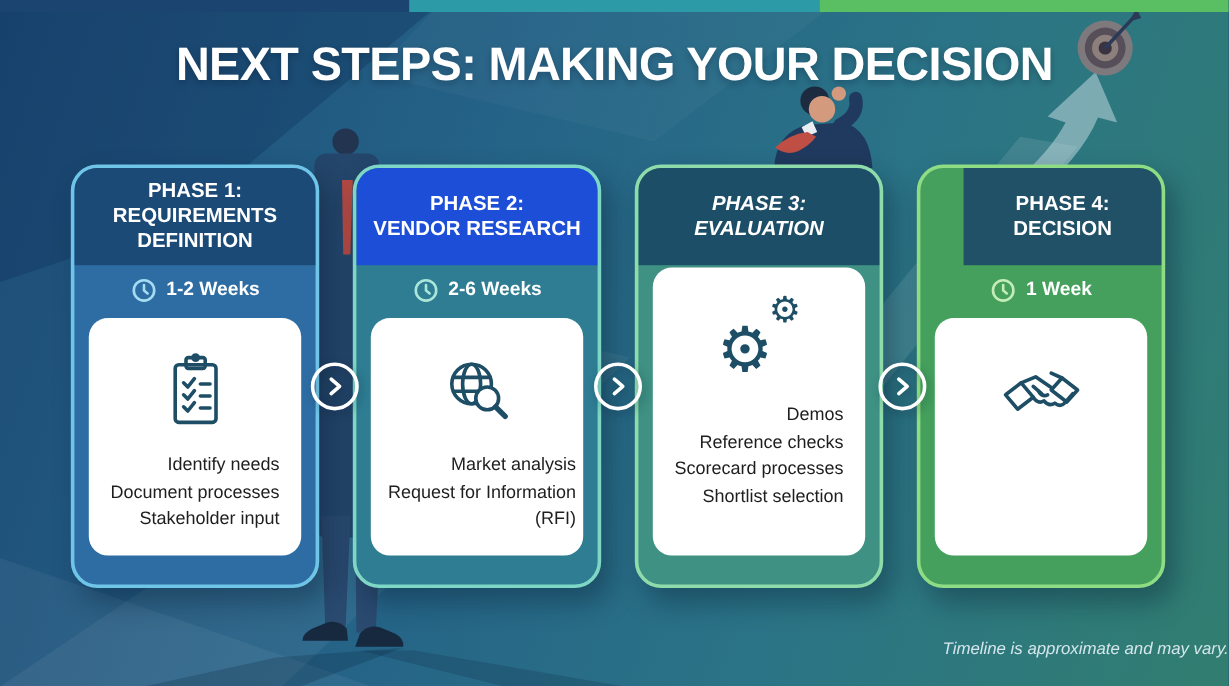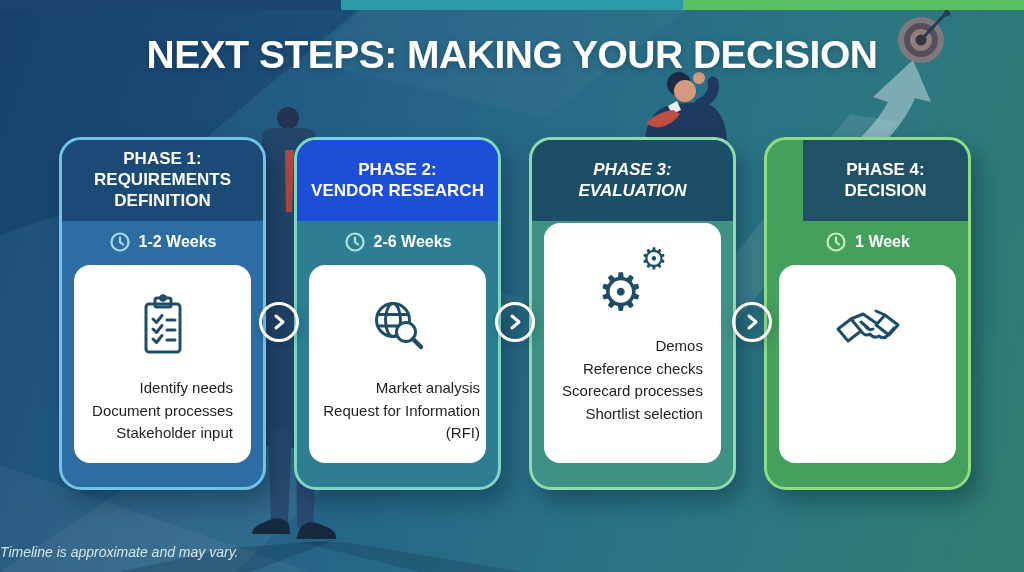--- a/index.html
+++ b/index.html
@@ -38,21 +38,21 @@
   
   .connector{position:absolute;top:302px;width:40px;height:40px;border:3px solid #fff;border-radius:50%;
     display:flex;align-items:center;justify-content:center;z-index:7;box-sizing:border-box;
     filter:drop-shadow(2px 3px 4px rgba(6,24,44,0.35));}
   .conn-1{left:259px;} .conn-2{left:495px;} .conn-3{left:732px;}
   
   .gears{position:relative;width:74px;height:80px;color:#1d4e66;font-family:"DejaVu Sans",sans-serif;line-height:1;}
   .gear-big{position:absolute;left:2px;top:22px;font-size:52px;}
   .gear-small{position:absolute;right:2px;top:0px;font-size:30px;}
   
-  .footer{position:absolute;bottom:12px;left:0;width:100%;text-align:left;
+  .footer{position:absolute;bottom:24px;left:0;width:100%;text-align:right;
     font-style:italic;font-size:14px;color:#d5e6ec;z-index:4;}
 </style>
 </head>
 <body>
 
 <div class="canvas">
 
   <div class="top-strip">
     <div class="strip-navy"></div>
     <div class="strip-teal"></div>

